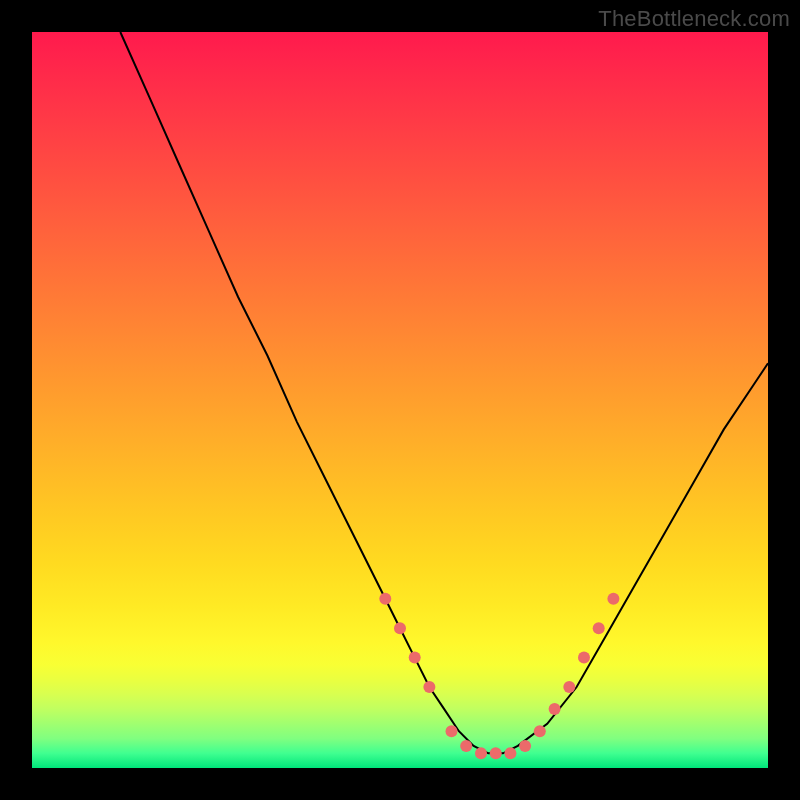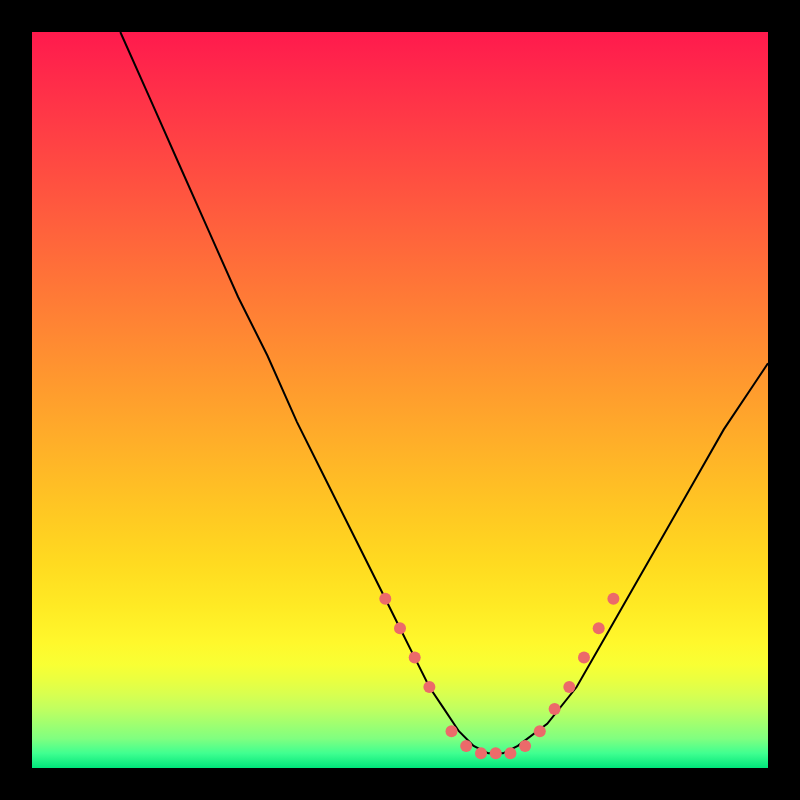--- a/index.html
+++ b/index.html
@@ -91,13 +91,14 @@
           <circle cx="493.1" cy="713.9" r="6" fill="#ec6a6a"></circle>
           <circle cx="507.8" cy="699.2" r="6" fill="#ec6a6a"></circle>
           <circle cx="522.6" cy="677.1" r="6" fill="#ec6a6a"></circle>
           <circle cx="537.3" cy="655.0" r="6" fill="#ec6a6a"></circle>
           <circle cx="552.0" cy="625.6" r="6" fill="#ec6a6a"></circle>
           <circle cx="566.7" cy="596.2" r="6" fill="#ec6a6a"></circle>
           <circle cx="581.4" cy="566.7" r="6" fill="#ec6a6a"></circle>
         </g>
     </svg>
   </div>
+  <div class="watermark">TheBottleneck.com</div>
 </div>
 
 </body></html>

